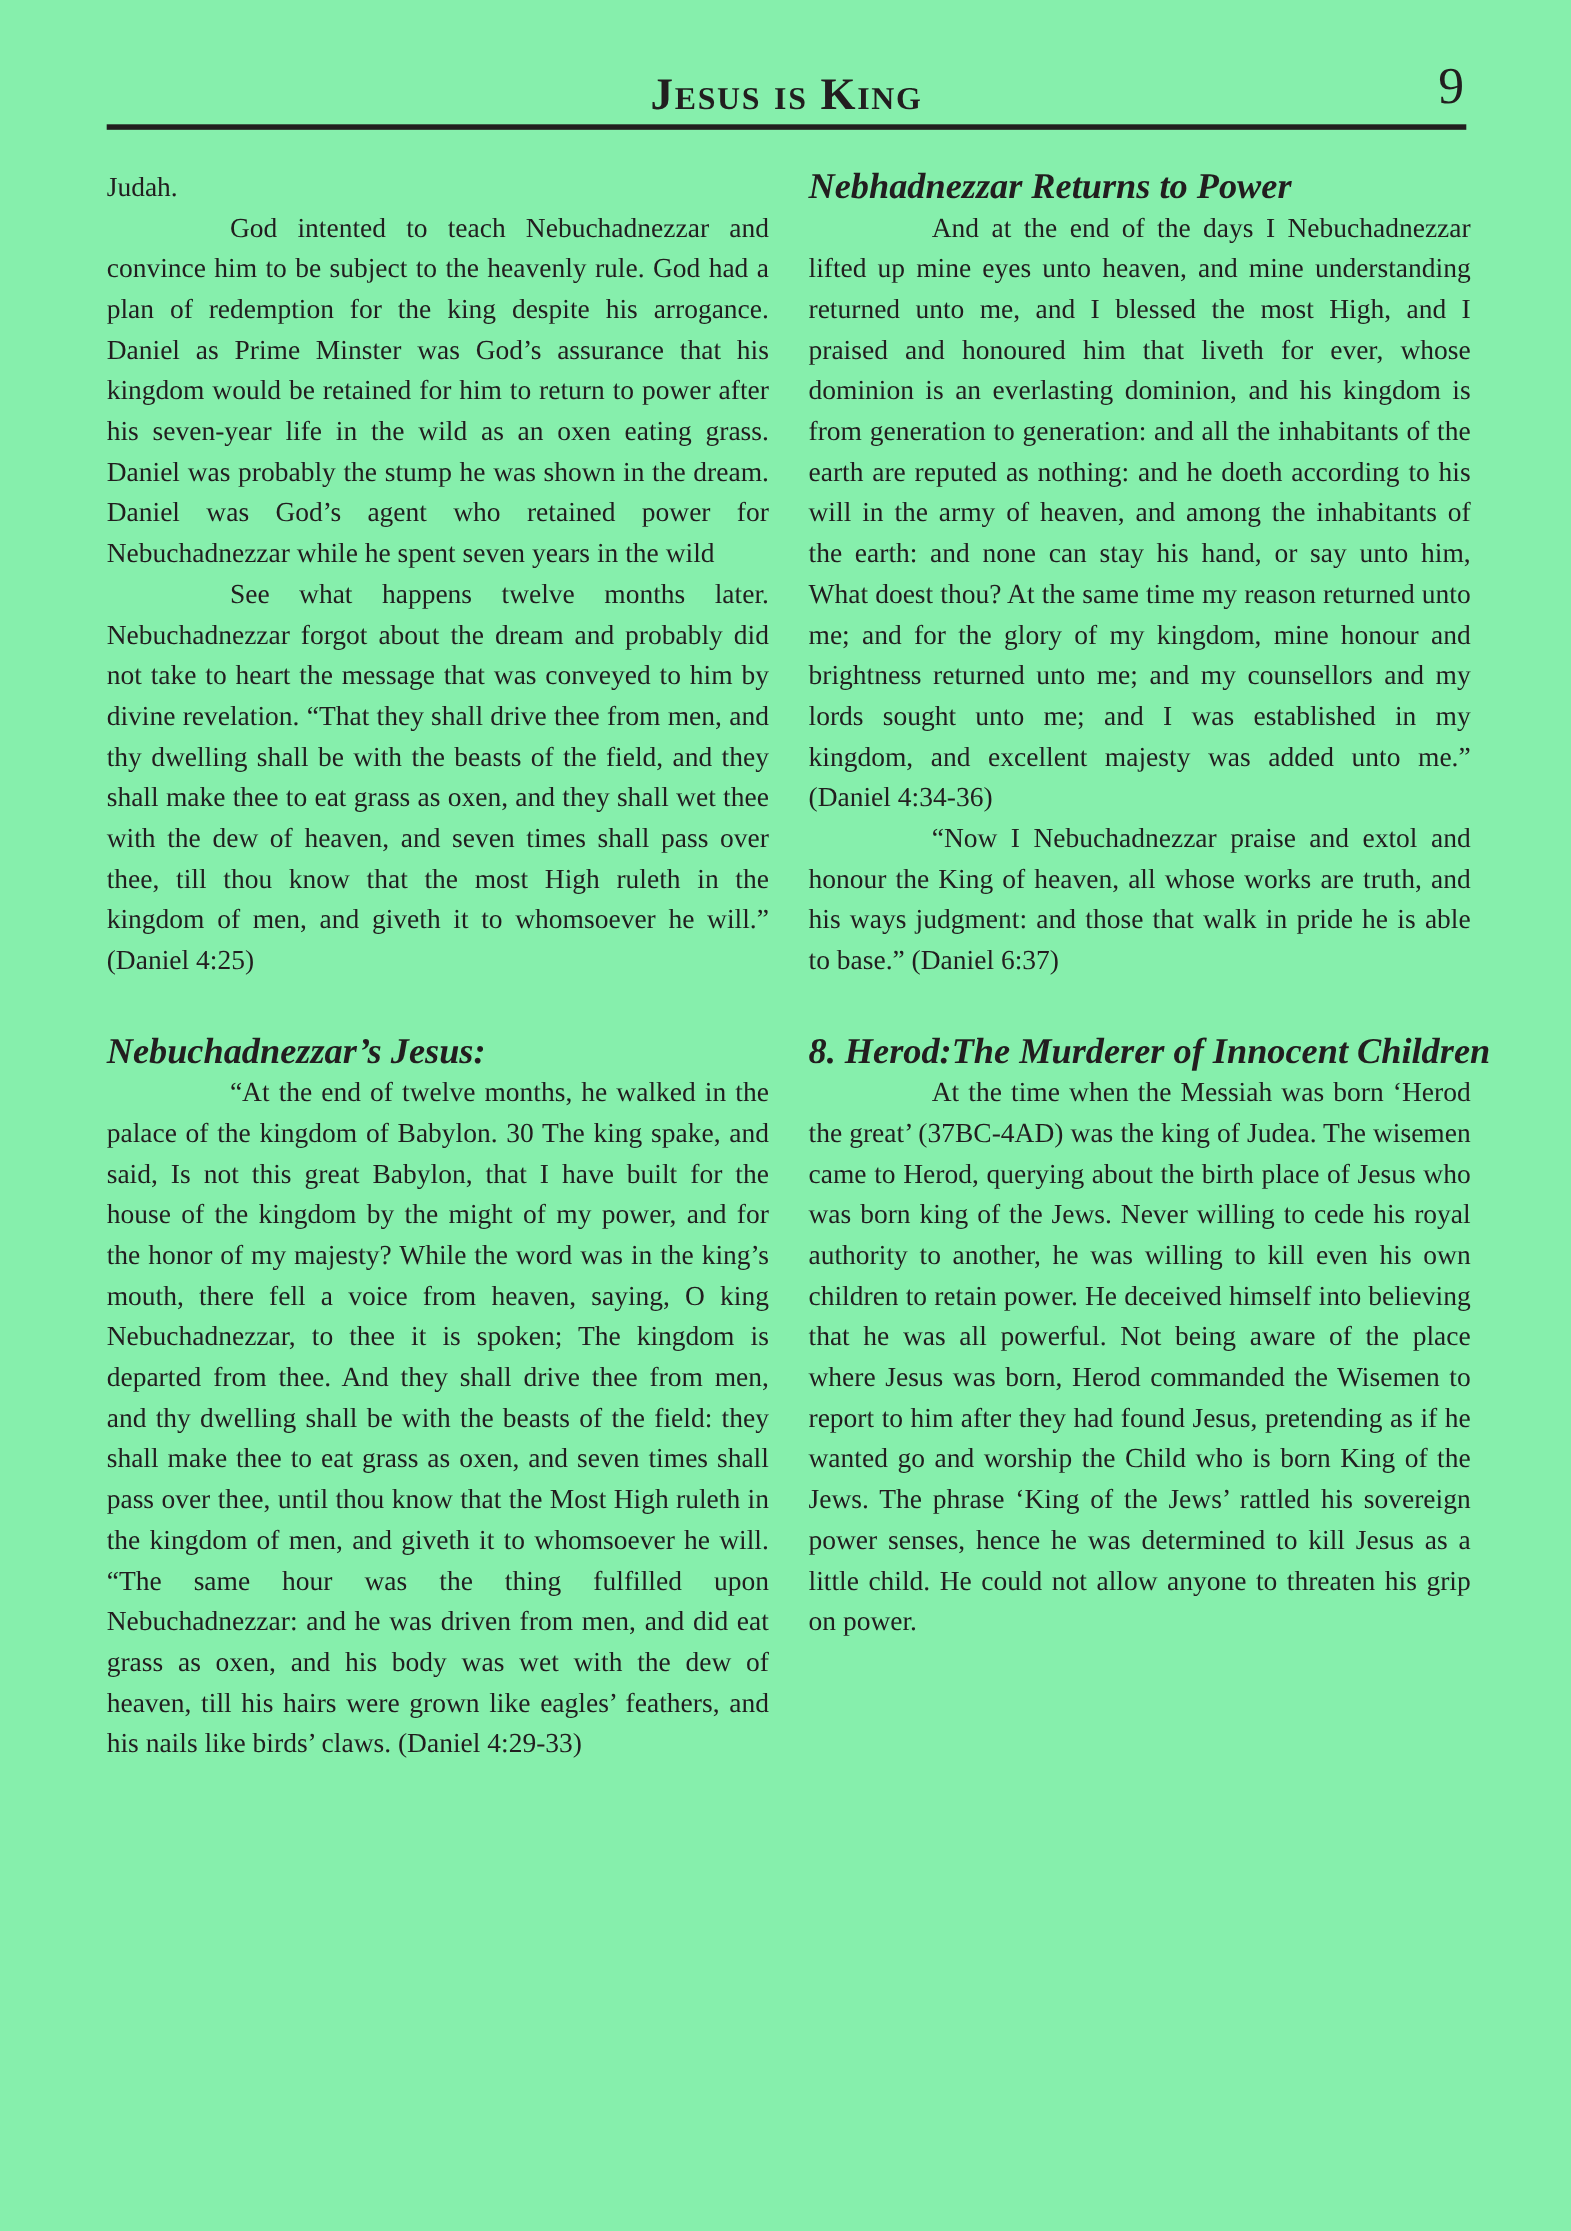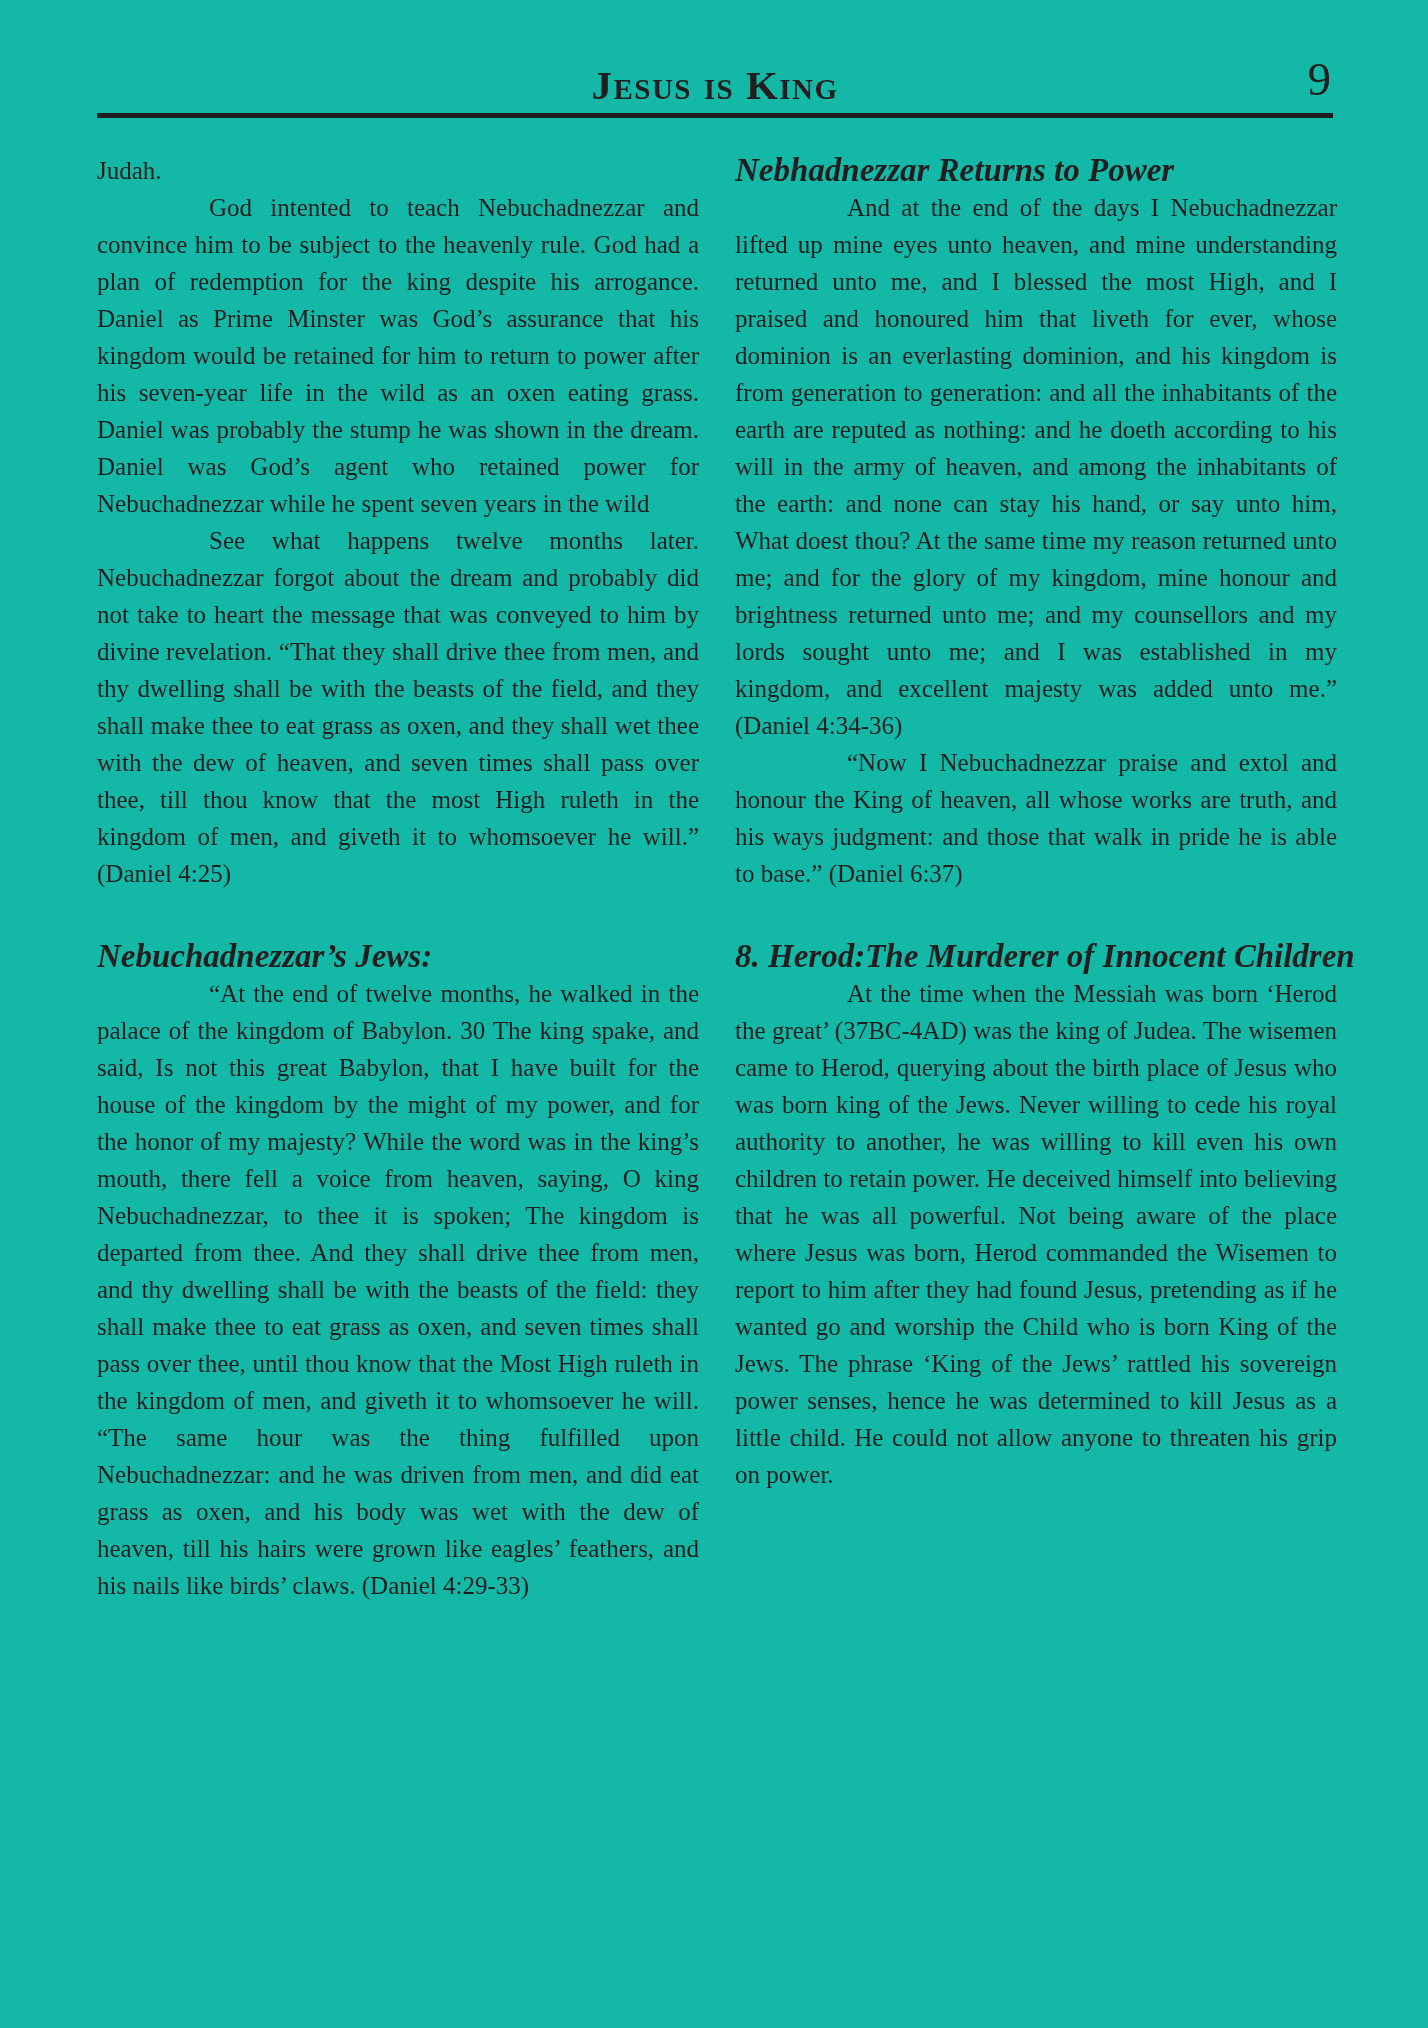--- a/index.html
+++ b/index.html
@@ -11,21 +11,21 @@
     width: 1428px;
     height: 2028px;
     position: relative;
     overflow: hidden;
     font-family: "Liberation Serif", serif;
     color: #221e1f;
   }
   .page {
     position: absolute;
     inset: 0;
-    background: #14b8a6;
+    background: #86efac;
   }
   
   .page-header {
     position: absolute;
     left: 97px;
     right: 95px;
     top: 0;
     height: 118px;
   }
   .page-title {
@@ -106,21 +106,21 @@
     <div class="page-number">9</div>
     <div class="header-rule"></div>
   </div>
 
   <div class="columns">
 
     <div class="col">
       <p class="frag">Judah.</p>
       <p class="indent">God intented to teach Nebuchadnezzar and convince him to be subject to the heavenly rule. God had a plan of redemption for the king despite his arrogance. Daniel as Prime Minster was God’s assurance that his kingdom would be retained for him to return to power after his seven-year life in the wild as an oxen eating grass. Daniel was probably the stump he was shown in the dream. Daniel was God’s agent who retained power for Nebuchadnezzar while he spent seven years in the wild</p>
       <p class="indent">See what happens twelve months later. Nebuchadnezzar forgot about the dream and probably did not take to heart the message that was conveyed to him by divine revelation. “That they shall drive thee from men, and thy dwelling shall be with the beasts of the field, and they shall make thee to eat grass as oxen, and they shall wet thee with the dew of heaven, and seven times shall pass over thee, till thou know that the most High ruleth in the kingdom of men, and giveth it to whomsoever he will.” (Daniel 4:25)</p>
-      <h2>Nebuchadnezzar’s Jews:</h2>
+      <h2>Nebuchadnezzar’s Jesus:</h2>
       <p class="indent">“At the end of twelve months, he walked in the palace of the kingdom of Babylon. 30 The king spake, and said, Is not this great Babylon, that I have built for the house of the kingdom by the might of my power, and for the honor of my majesty?  While the word was in the king’s mouth, there fell a voice from heaven, saying, O king Nebuchadnezzar, to thee it is spoken; The kingdom is departed from thee. And they shall drive thee from men, and thy dwelling shall be with the beasts of the field: they shall make thee to eat grass as oxen, and seven times shall pass over thee, until thou know that the Most High ruleth in the kingdom of men, and giveth it to whomsoever he will. “The same hour was the thing fulfilled upon Nebuchadnezzar: and he was driven from men, and did eat grass as oxen, and his body was wet with the dew of heaven, till his hairs were grown like eagles’ feathers, and his nails like birds’ claws.  (Daniel 4:29-33)</p>
     </div>
 
     <div class="col">
       <h2 class="first">Nebhadnezzar Returns to Power</h2>
       <p class="indent">And at the end of the days I Nebuchadnezzar lifted up mine eyes unto heaven, and mine understanding returned unto me, and I blessed the most High, and I praised and honoured him that liveth for ever, whose dominion is an everlasting dominion, and his kingdom is from generation to generation: and all the inhabitants of the earth are reputed as nothing: and he doeth according to his will in the army of heaven, and among the inhabitants of the earth: and none can stay his hand, or say unto him, What doest thou?  At the same time my reason returned unto me; and for the glory of my kingdom, mine honour and brightness returned unto me; and my counsellors and my lords sought unto me; and I was established in my kingdom, and excellent majesty was added unto me.” (Daniel 4:34-36)</p>
       <p class="indent">“Now I Nebuchadnezzar praise and extol and honour the King of heaven, all whose works are truth, and his ways judgment: and those that walk in pride he is able to base.” (Daniel 6:37)</p>
       <h2>8. Herod:The Murderer of Innocent Children</h2>
       <p class="indent">At the time when the Messiah was born ‘Herod the great’ (37BC-4AD) was the king of Judea. The wisemen came to Herod, querying about the birth place of Jesus who was born king of the Jews. Never willing to cede his royal authority to another, he was willing to kill even his own children to retain power. He deceived himself into believing that he was all powerful. Not being aware of the place where Jesus was born, Herod commanded the Wisemen to report to him after they had found Jesus, pretending as if he wanted go and worship the Child who is born King of the Jews. The phrase ‘King of the Jews’ rattled his sovereign power senses, hence he was determined to kill Jesus as a little child. He could not allow anyone to threaten his grip on power.</p>
     </div>

